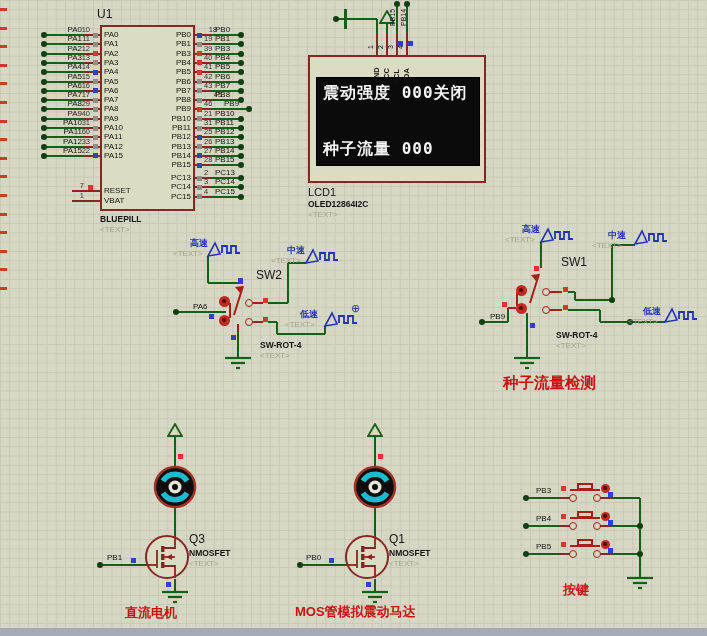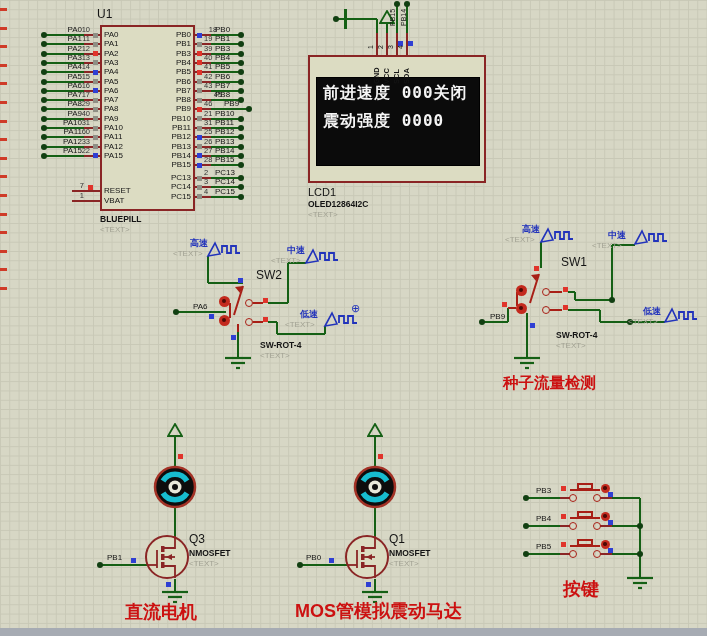--- a/index.html
+++ b/index.html
@@ -9,21 +9,21 @@
     background-size:9.3px 9.3px;
     font-family:"Liberation Sans",sans-serif;}
   .lbl{position:absolute;font-size:8px;line-height:10px;color:#141414;white-space:nowrap;z-index:5}
   .pn{font-size:7.5px;color:#333}
   .ref{font-size:12px;line-height:13px}
   .ref2{font-size:11px;line-height:12px}
   .val{font-weight:bold;font-size:8.5px}
   .ph{color:#a2a293}
   .blue{color:var(--blue-label);font-weight:bold;font-size:9px}
   .title{color:var(--red-label);font-weight:bold;font-size:15.5px;line-height:17px}
-  .title2{font-size:18px}
+  .title2{font-size:13px}
   .wire{position:absolute;background:var(--wire);z-index:1}
   .mw{background:var(--pin)}
   .rw{background:var(--contact)}
   .dot{position:absolute;border-radius:50%;background:#123f12;z-index:2}
   .sq{position:absolute;z-index:4}
   .pole{position:absolute;border-radius:50%;background:#c32a1e;z-index:3}
   .pole::after{content:"";position:absolute;left:31%;top:31%;width:38%;height:38%;border-radius:50%;background:#4d0a06}
   .ring{position:absolute;border-radius:50%;border:1.6px solid var(--contact);box-sizing:border-box;z-index:3}
   .body{position:absolute;background:#dcdcc2;border:2px solid var(--pin);box-sizing:border-box;z-index:2}
   .screen{position:absolute;background:var(--screen-bg);border:1px solid #000;z-index:3}
@@ -41,22 +41,22 @@
 
 <div id="canvas">
 
   <span class="lbl ref" style="left:97px;top:8px">U1</span>
   <div class="body" style="left:100px;top:25px;width:95px;height:186px"></div>
   <span class="lbl val" style="left:100px;top:214px">BLUEPILL</span>
   <span class="lbl ph" style="left:100px;top:225px">&lt;TEXT&gt;</span>
 
   <div class="body" style="left:308px;top:55px;width:178px;height:128px"></div>
   <div class="screen" style="left:316px;top:77px;width:162px;height:87px">
-    <div class="sline" style="top:3px">前进速度 000关闭</div>
-    <div class="sline" style="top:31px">震动强度 0000</div>
+    <div class="sline" style="top:3px">震动强度 000关闭</div>
+    <div class="sline" style="top:59px">种子流量 000</div>
   </div>
   <span class="lbl ref2" style="left:308px;top:186px">LCD1</span>
   <span class="lbl val" style="left:308px;top:199px">OLED12864I2C</span>
   <span class="lbl ph" style="left:308px;top:210px">&lt;TEXT&gt;</span>
 
   <span class="lbl ref" style="left:256px;top:269px">SW2</span>
   <span class="lbl val" style="left:260px;top:340px">SW-ROT-4</span>
   <span class="lbl ph" style="left:260px;top:351px">&lt;TEXT&gt;</span>
   <span class="lbl" style="left:193px;top:302px">PA6</span>
   <span class="lbl blue" style="left:190px;top:238px">高速</span>

